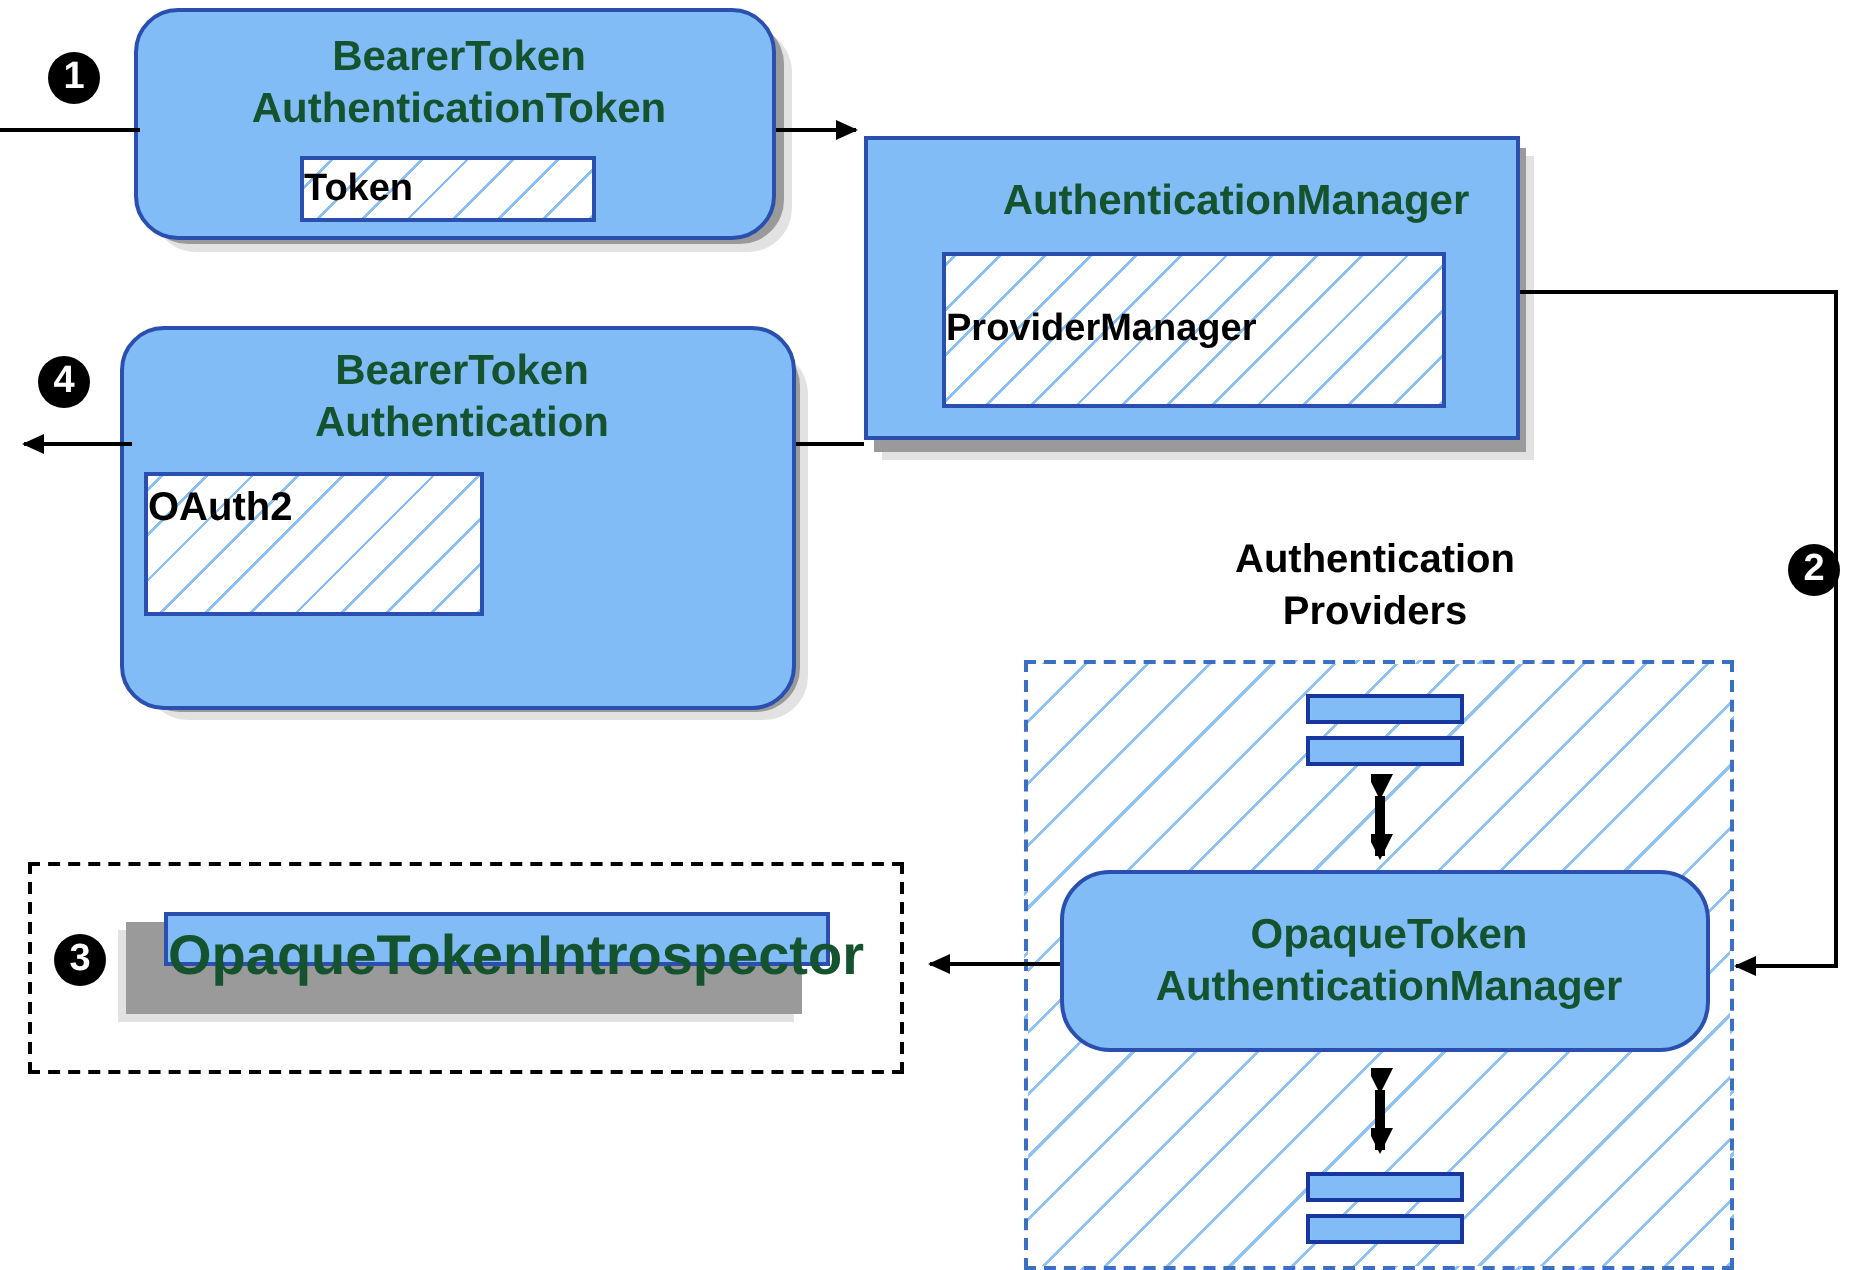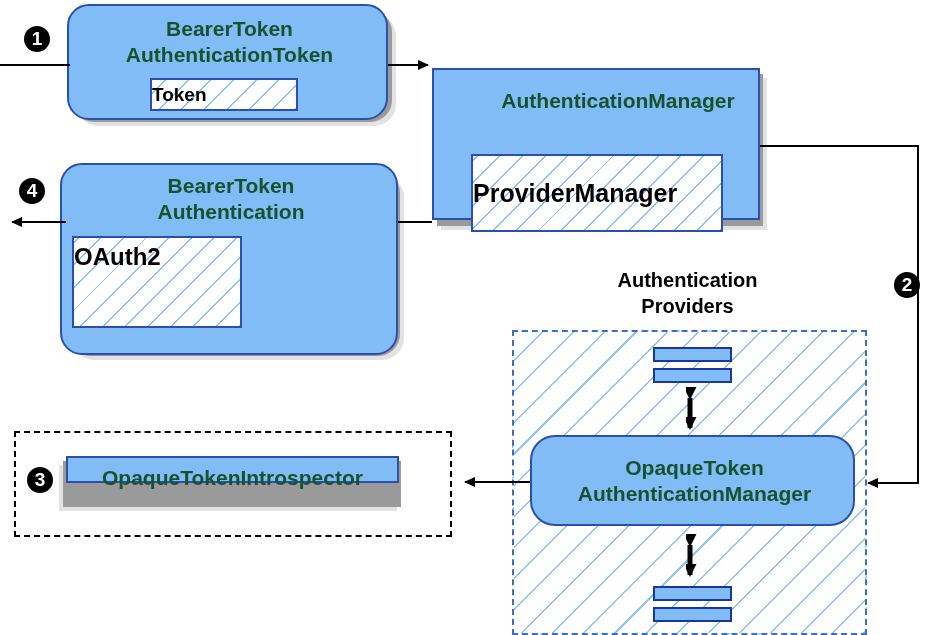--- a/index.html
+++ b/index.html
@@ -177,35 +177,35 @@
   </div>
 
   <div class="shadow-layer2 abs" style="left:441px; top:78px; width:326px; height:152px;"></div>
   <div class="shadow-layer abs" style="left:437px; top:74px; width:326px; height:152px;"></div>
 
   <div class="bluebox abs" style="left:432px; top:68px; width:328px; height:152px;">
     <div class="boxtitle abs" style="left:0; top:18px; width:368px;">
       <span>AuthenticationManager</span>
     </div>
   </div>
-  <div class="hatchbox abs" style="left:471px; top:126px; width:252px; height:78px; line-height:74px; font-size:25px;margin-top:28px;">
+  <div class="hatchbox abs" style="left:471px; top:126px; width:252px; height:78px; line-height:74px; font-size:19px;">
     <span>ProviderManager</span>
   </div>
 
   <div class="shadow-layer2 rounded abs" style="left:72px; top:175px; width:332px; height:185px;"></div>
   <div class="shadow-layer rounded abs" style="left:68px; top:171px; width:332px; height:185px;"></div>
 
   <div class="bluebox rounded abs" style="left:60px; top:163px; width:338px; height:192px;">
     <div class="boxtitle abs" style="left:0; top:8px; width:338px;">
       <div>BearerToken</div>
       <div>Authentication</div>
     </div>
   </div>
 
-  <div class="hatchbox abs" style="left:72px; top:236px; width:170px; height:92px; padding-top:4px; font-size:24px; line-height:1.22;">
+  <div class="hatchbox abs" style="left:72px; top:236px; width:170px; height:72px; padding-top:4px; font-size:20px; line-height:1.22;">
     <div>OAuth2</div>
   </div>
 
 
   <div class="badge abs" style="left:19px; top:178px;">
     <span>4</span>
   </div>
 
   <div class="section-label abs" style="left:565px; top:268px; width:245px;">
     <div>Authentication</div>
@@ -232,21 +232,21 @@
 
   <div class="badge abs" style="left:894px; top:272px;">
     <span>2</span>
   </div>
 
   <div class="dashed-plain abs" style="left:14px; top:431px; width:438px; height:106px;"></div>
 
   <div class="shadow-layer2 abs" style="left:59px; top:465px; width:338px; height:46px;"></div>
   <div class="shadow-layer abs" style="left:63px; top:461px; width:338px; height:46px;"></div>
 
-  <div class="bluebox abs" style="left:66px; top:456px; width:333px; height:27px; line-height:40px; font-size:21px;">
+  <div class="bluebox abs" style="left:82px; top:456px; width:333px; height:27px; line-height:40px; font-size:28px;">
     <span>OpaqueTokenIntrospector</span>
   </div>
 
   <div class="badge abs" style="left:27px; top:467px;">
     <span>3</span>
   </div>
 
 </div>
 
 </body></html>

